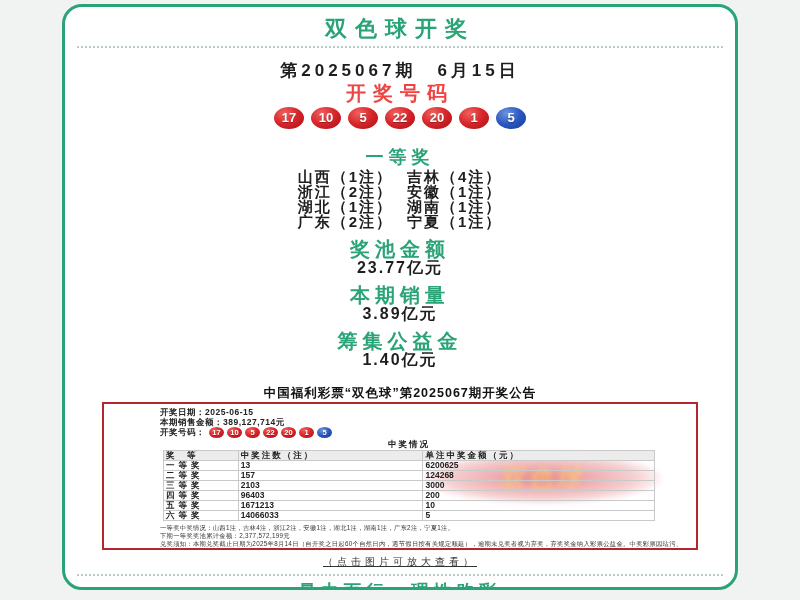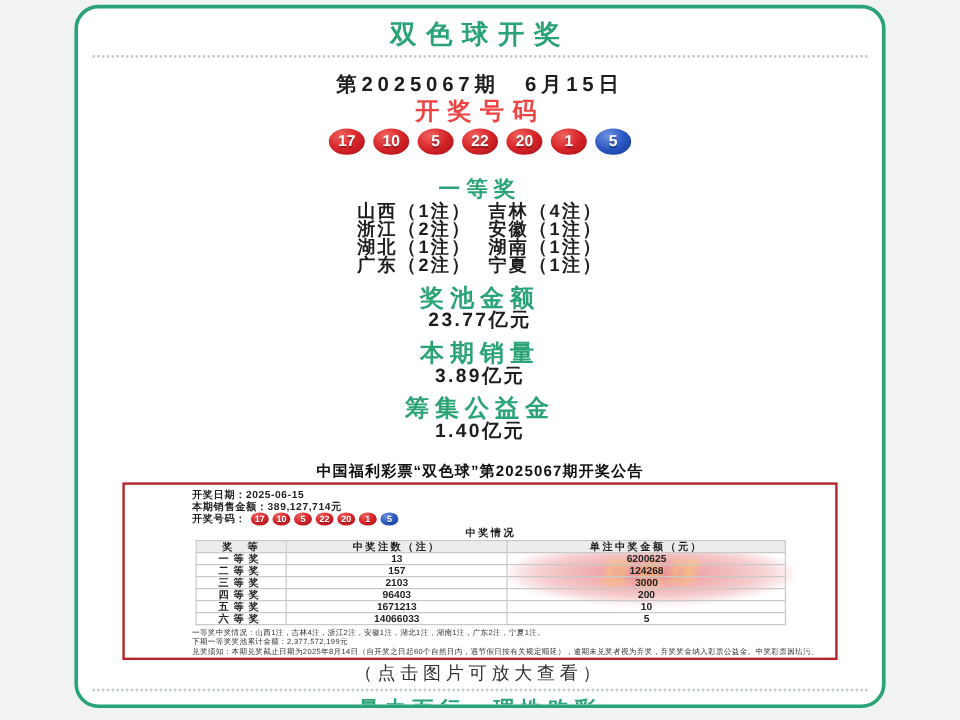--- a/index.html
+++ b/index.html
@@ -39,35 +39,35 @@
     border:2px solid #b5252e;position:relative;text-align:left;
     padding:4px 8px 0 56px;overflow:hidden;
   }
   .info-line{font-size:8.5px;line-height:9.5px;font-weight:bold;color:#222;letter-spacing:.5px;}
   .mini-numbers{display:flex;align-items:center;gap:4px;margin-top:0;}
   .ball.mini{width:15px;height:11px;font-size:7.5px;line-height:11px;border-radius:50%;}
   .table-caption{width:492px;margin:2px 0 0 3px;text-align:center;font-size:8.5px;line-height:9px;font-weight:bold;color:#222;letter-spacing:2px;position:relative;z-index:1;}
   table.prize{border-collapse:collapse;width:492px;margin:1px 0 0 3px;position:relative;z-index:1;}
   table.prize th, table.prize td{
     border:1px solid #c9c9c9;font-size:8.5px;line-height:9px;height:9px;
-    font-weight:bold;color:#222;text-align:center;padding:0 2px;
+    font-weight:bold;color:#222;padding:0 2px;
   }
   table.prize th{background:#ececec;letter-spacing:2px;}
   table.prize td.grade{letter-spacing:4px;}
   table.prize col.c1{width:75px;} table.prize col.c2{width:185px;} table.prize col.c3{width:232px;}
   .watermark{
     position:absolute;z-index:0;right:34px;top:48px;width:240px;height:52px;border-radius:50%;
     background:radial-gradient(ellipse at 50% 50%, rgba(213,38,44,.55) 0%, rgba(213,38,44,.22) 55%, rgba(213,38,44,0) 75%);
     filter:blur(2px);
     display:flex;align-items:center;justify-content:center;
   }
   .watermark span{font-size:24px;font-weight:bold;font-style:italic;color:rgba(255,214,100,.55);letter-spacing:4px;}
   .notes{margin-top:3px;}
   .notes p{margin:0 0 1px 0;font-size:6.3px;line-height:7.2px;color:#333;letter-spacing:.3px;}
-  .click-hint{margin-top:5px;font-size:15px;line-height:14px;color:#333;letter-spacing:4px;}
+  .click-hint{margin-top:5px;font-size:10px;line-height:14px;color:#333;letter-spacing:4px;text-decoration:underline;}
   .slogan{margin-top:7px;font-size:17.5px;line-height:17px;font-weight:bold;color:#2aa376;letter-spacing:5px;}
 </style>
 </head>
 <body>
 
 <div class="card">
 
   <div class="main-title">双色球开奖</div>
   <hr class="dotted">
 

